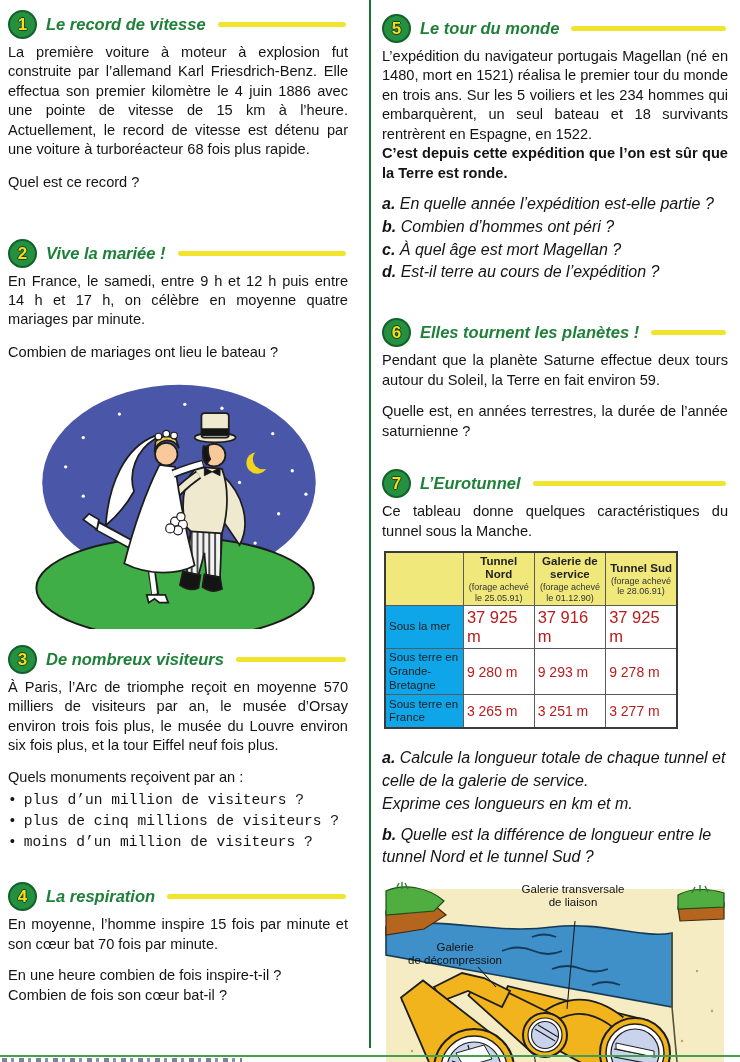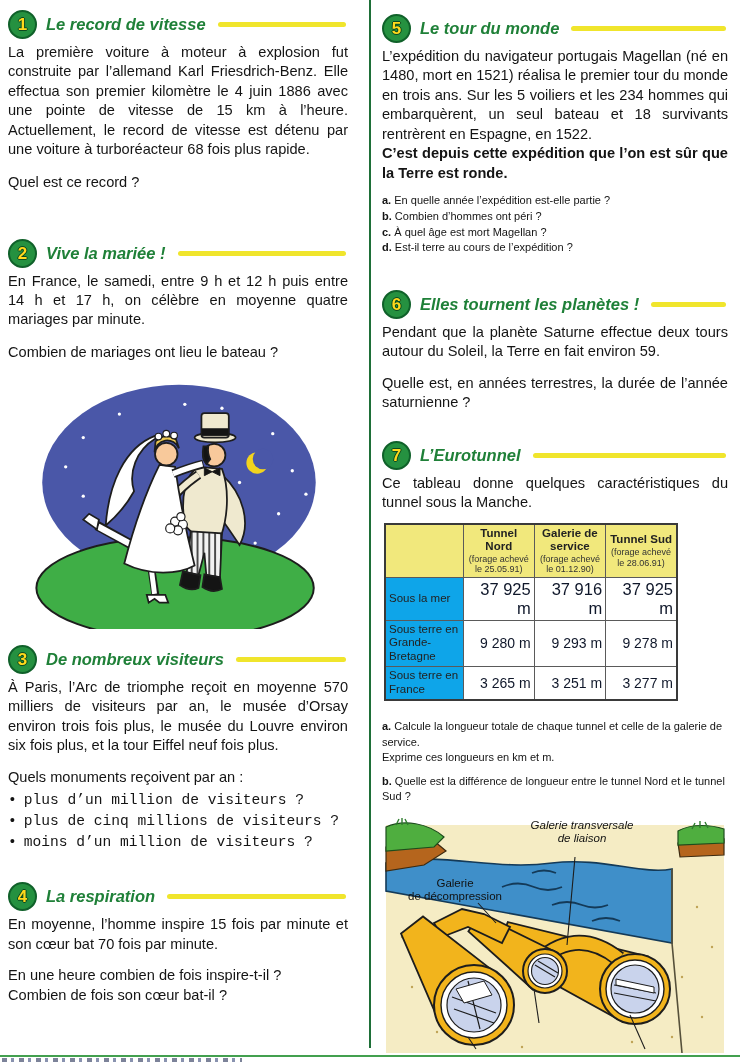--- a/index.html
+++ b/index.html
@@ -22,36 +22,36 @@
     flex:0 0 auto;width:25px;height:25px;border-radius:50%;
     background:#259140;border:2px solid #10612a;
     color:#ffd91c;font-weight:bold;font-size:17px;line-height:25px;text-align:center;
     text-shadow:0 1px 0 #0b4a1f, 1px 0 0 #0b4a1f, -1px 0 0 #0b4a1f, 0 -1px 0 #0b4a1f;
   }
   .ex-title{color:#1f8038;font-weight:bold;font-size:16.5px;margin-left:9px;white-space:nowrap;font-style:italic;}
   .title-rule{flex:1 1 auto;height:5px;background:#f0e52c;border-radius:3px;margin-left:12px;margin-right:2px;min-width:20px;}
   .body{font-size:14.6px;line-height:1.335;text-align:justify;margin:4px 0 0 0;}
   .question{font-size:14.6px;line-height:1.35;margin:13px 0 0 0;text-align:left;}
   .qlist{margin:10px 0 0 0;}
-  .qitem{font-size:11px;line-height:1.42;text-align:left;}
+  .qitem{font-size:16px;line-height:1.42;text-align:left;font-style:italic;}
   .qitem b{font-weight:bold;}
   .bullets{margin:2px 0 0 0;padding:0;list-style:none;font-family:Liberation Mono, monospace;}
   .bullets li{font-size:14.6px;line-height:1.42;}
   .bullets li::before{content:"\2022";margin-right:7px;}
   .illus{width:304px;height:252px;margin:14px auto 0 auto;position:relative;}
   
   .tbl-wrap{margin:10px 0 0 2px;}
   table.eurotable{border-collapse:collapse;width:294px;border:2px solid #3a3a3a;background:#fff;}
   table.eurotable th,table.eurotable td{border:1px solid #5a5a5a;padding:2px 3px;}
   .th-corner{background:#f1e87c;width:88px;}
   .th-col{background:#f1e87c;width:82px;text-align:center;vertical-align:middle;}
   .th-name{font-size:11.5px;font-weight:bold;color:#222;line-height:1.15;}
   .th-sub{font-size:9px;font-weight:normal;color:#333;line-height:1.15;margin-top:1px;}
   .row-label{background:#0ea5e9;font-weight:normal;text-align:left;font-size:11.5px;line-height:1.2;color:#222;padding-left:5px;}
-  td.val{text-align:right;font-size:15.5px;color:#0f172a;}
+  td.val{text-align:left;font-size:15.5px;color:#b91c1c;}
   tr.r1 td.val{font-size:16.5px;height:30px;}
   tr.r2 td.val,tr.r3 td.val{font-size:14px;height:28px;}
   
   .diagram{position:relative;width:346px;height:250px;margin:12px 0 0 0;}
   .dlabel{position:absolute;font-size:11.5px;line-height:1.15;color:#111;text-align:center;white-space:pre-line;}
 </style>
 </head>
 <body>
 
 <div class="page">
@@ -346,21 +346,21 @@
             <path d="M96,86 L114,106" fill="none"></path>
             <path d="M157,206 L152,172" fill="none"></path>
             <path d="M94,232 L86,220" fill="none"></path>
             <path d="M263,232 L248,198" fill="none"></path>
           </g>
 
           <g stroke="#2f7d2f" stroke-width="1.4" fill="none">
             <path d="M14,8 l3,-6 M20,8 l0,-7 M26,8 l-3,-6 M310,12 l3,-6 M318,11 l0,-7 M326,11 l-3,-6"></path>
           </g>
         </svg>
-        <div class="dlabel" style="left:130px;top:2px;width:140px;font-style:italic;">Galerie transversale
+        <div class="dlabel" style="left:121px;top:2px;width:140px;">Galerie transversale
 de liaison</div>
         <div class="dlabel" style="left:8px;top:60px;width:130px;">Galerie
 de décompression</div>
 
       </div>
     </div>
   </div>
 
   <div class="bottom-rule"></div>
   <div class="footer-cut"></div>

